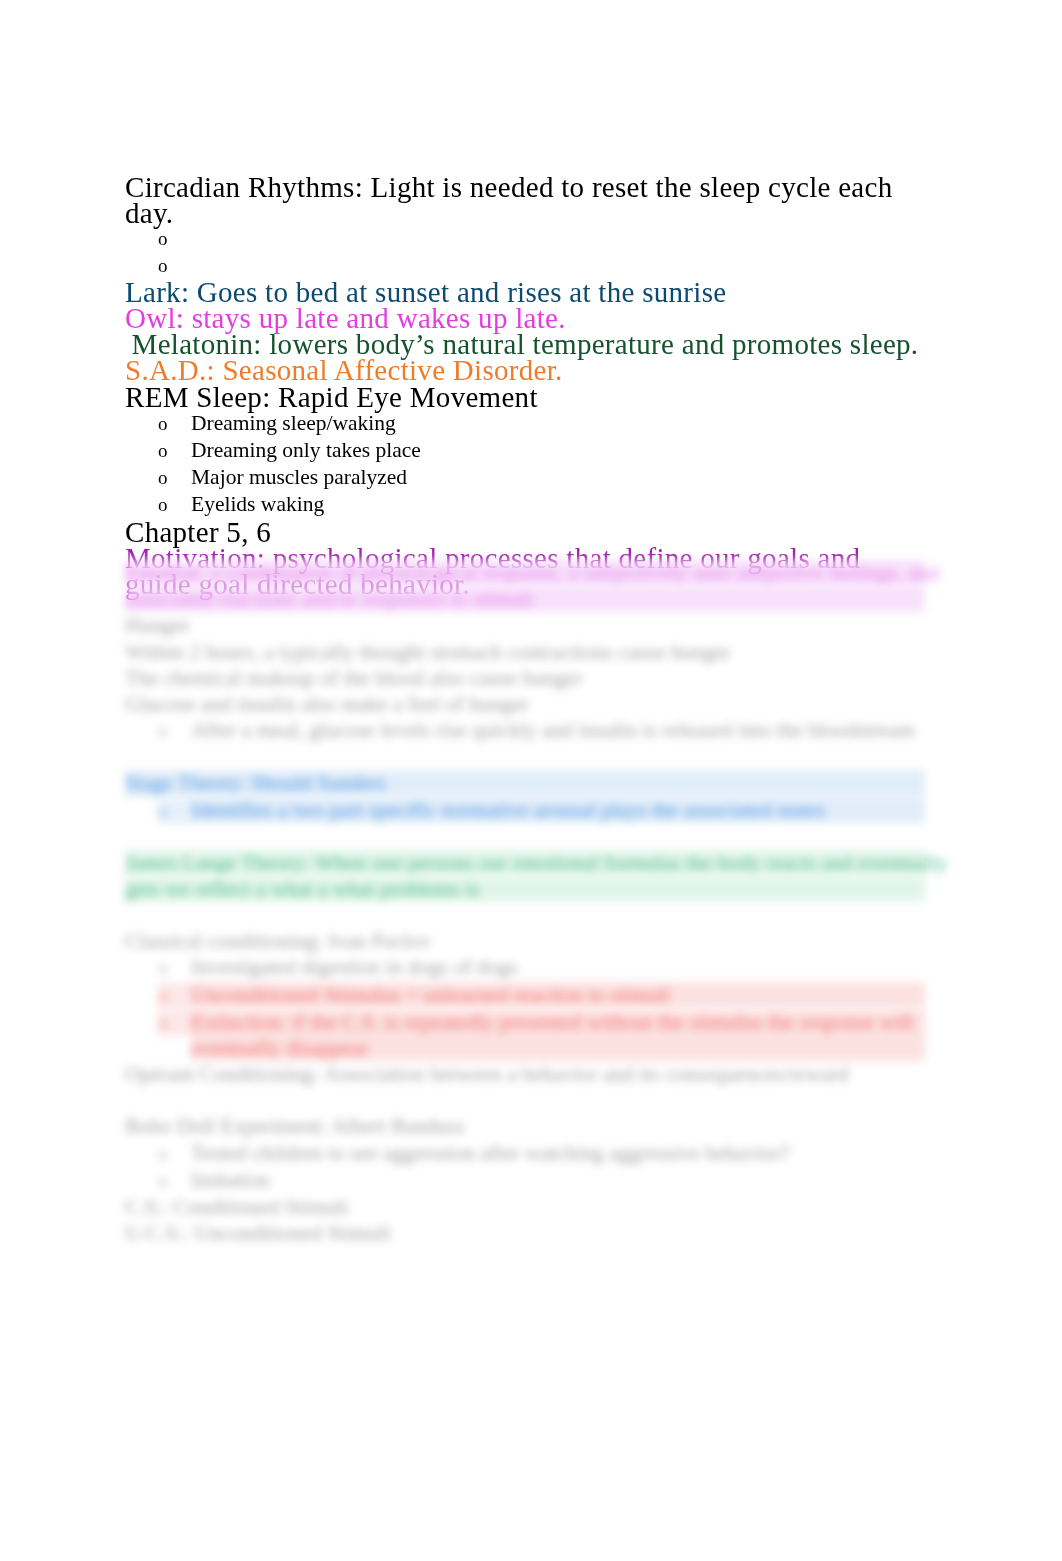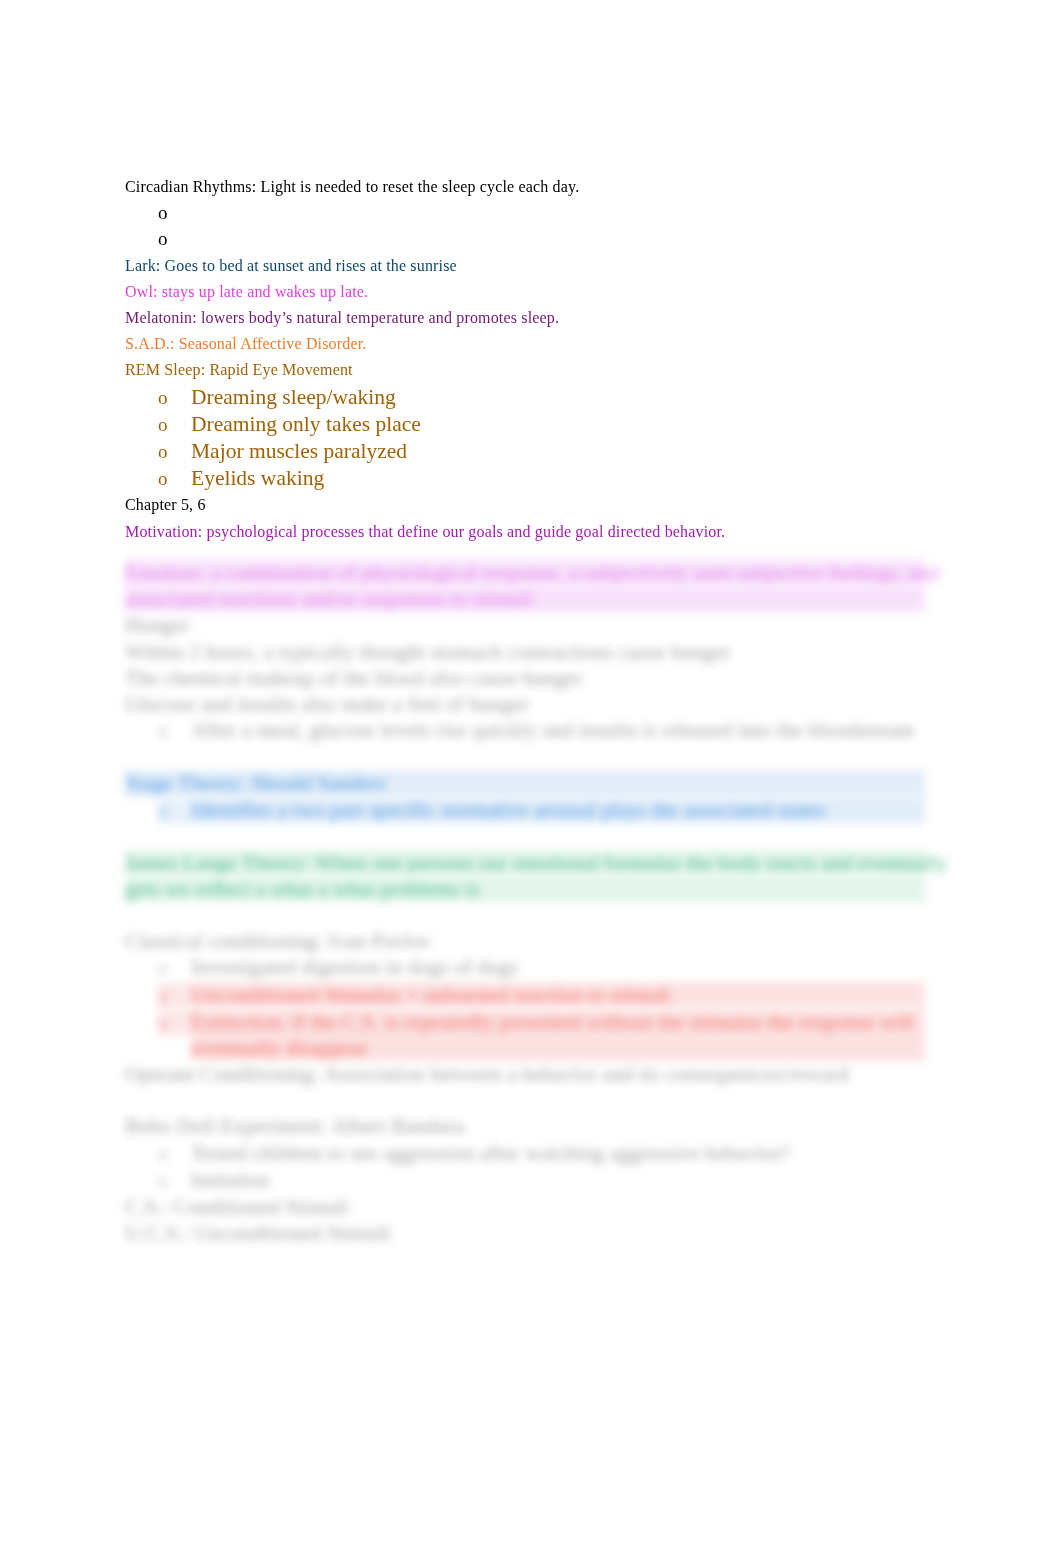--- a/index.html
+++ b/index.html
@@ -28,21 +28,21 @@
 
   .doc-body {
     position: absolute;
     left: 125px;
     top: 174px;
     width: 800px;
   }
 
   
   .line {
-    font-size: 16px;
+    font-size: 29px;
     line-height: 26.2px;
     white-space: pre-wrap;
     color: #000000;
     margin: 0;
     padding: 0;
     letter-spacing: 0.01em;
   }
 
   
   .bullet-row {
@@ -60,23 +60,23 @@
   }
   .bullet-text {
     flex: 1 1 auto;
   }
 
   
   .c-black   { color: #000000; }
   .c-blue    { color: #0c4a6e; }
   .c-magenta { color: #e33cdf; }
   .c-pink    { color: #a21caf; }
-  .c-green   { color: #701a75; }
+  .c-green   { color: #14532d; text-align: center; }
   .c-orange  { color: #ef7c2a; }
-  .c-navy    { color: #a16207; }
+  .c-navy    { color: #000000; }
 
   
   .redacted-block {
     position: absolute;
     left: 125px;
     top: 560px;
     width: 800px;
   }
   .rline {
     font-size: 21.5px;

